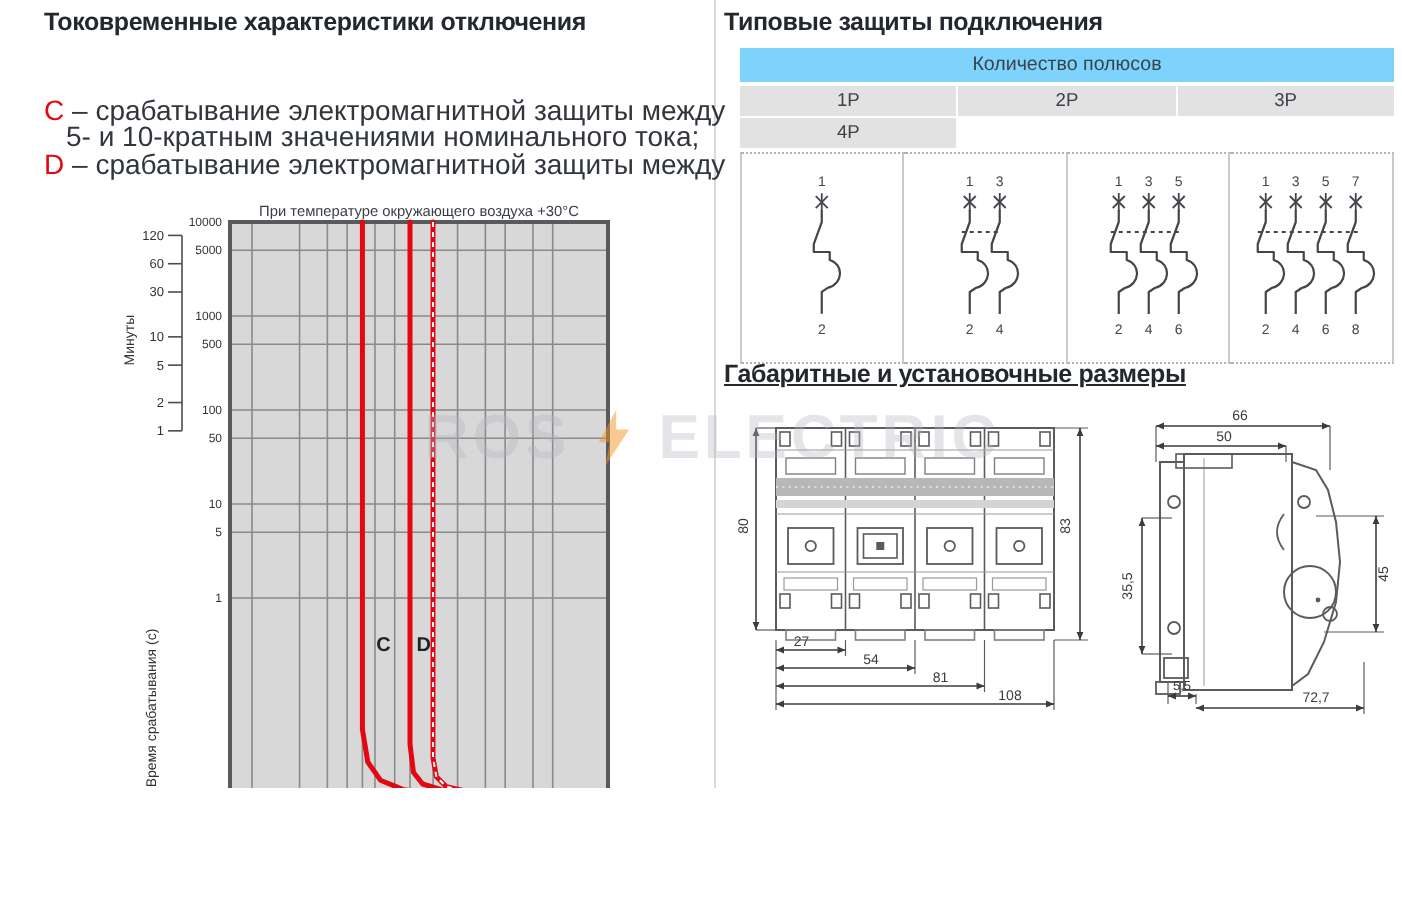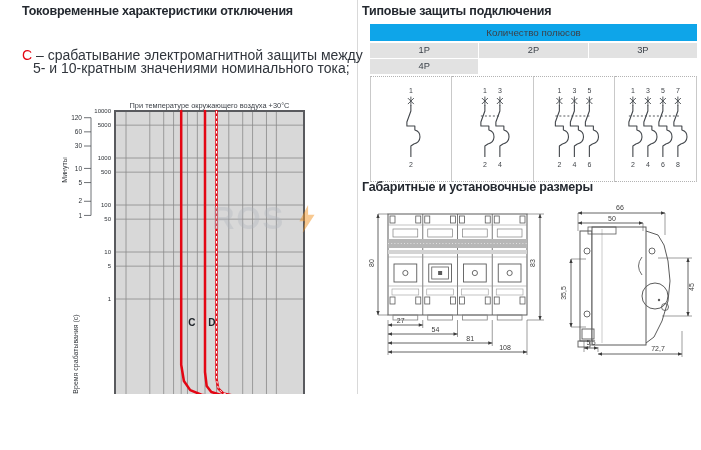--- a/index.html
+++ b/index.html
@@ -2,28 +2,28 @@
 <html><head>
 <meta charset="utf-8">
 <style>
   html,body{margin:0;padding:0;background:#fff;}
   .page{position:relative;width:701px;height:394px;background:#fff;overflow:hidden;
         font-family:"Liberation Sans", sans-serif;color:#2b3038;}
   .divider{position:absolute;left:357px;top:0;width:1px;height:450px;background:#d9d9d9;}
   h1{position:absolute;margin:0;font-size:12.5px;font-weight:bold;color:#23282f;letter-spacing:-0.2px;}
   .t-left{left:22px;top:4px;}
   .t-schemes{left:362px;top:4px;}
-  .t-dims{left:362px;top:180px;}
+  .t-dims{left:362px;top:180px;text-decoration:underline;}
   .intro{position:absolute;left:22px;top:23px;font-size:10.8px;line-height:13.4px;color:#31363d;}
   .legend{position:absolute;left:22px;top:49px;font-size:14px;line-height:13.4px;color:#31363d;}
   .legend-key{color:#e30613;}
   .legend-cont{padding-left:11px;}
   .chart-wrap{position:absolute;left:40px;top:99px;width:310px;height:340px;}
   .ptable{position:absolute;left:370px;top:24px;width:327px;}
-  .pt-header{background:#0ea5e9;height:17px;line-height:17px;text-align:center;
+  .pt-header{background:#7dd3fc;height:17px;line-height:17px;text-align:center;
              font-size:9.8px;color:#3c424a;margin-bottom:2px;}
   .pt-labels{display:grid;grid-template-columns:repeat(3,1fr);gap:1px;margin-bottom:2px;}
   .pt-labels div{background:#e2e2e2;height:15px;line-height:15px;text-align:center;
                  font-size:9.3px;color:#3c424a;}
   .pt-cells{display:grid;grid-template-columns:repeat(4,1fr);}
   .pt-cell{height:104px;border-top:1px dotted #b3b3b3;border-bottom:1px dotted #b3b3b3;
            border-right:1px solid #c9c9c9;background:#fff;}
   .pt-cell:first-child{border-left:1px solid #c9c9c9;}
   .pt-cell svg{display:block;width:100%;height:104px;}
   .front-svg{position:absolute;left:365px;top:201px;}
@@ -40,20 +40,24 @@
 <div class="page">
   <div class="divider"></div>
 
   <h1 class="t-left">Токовременные характеристики отключения</h1>
   <div class="legend">
     <div>
       <span class="legend-key">C</span>
       <span>– срабатывание электромагнитной защиты между</span>
     </div>
     <div class="legend-cont">5- и 10-кратным значениями номинального тока;</div>
+    <div>
+      <span class="legend-key">D</span>
+      <span>– срабатывание электромагнитной защиты между</span>
+    </div>
   </div>
 
   <div class="chart-wrap">
     <svg id="chart-svg" width="310" height="340">
         <text x="169.5" y="9" font-size="7.4" text-anchor="middle" fill="#3a3f46">При температуре окружающего воздуха +30°С</text>
         <rect x="75" y="12" width="189" height="301" stroke="none" fill="#d8d8d8" stroke-width="1"></rect>
         <line x1="86" y1="12" x2="86" y2="313" stroke="#8a8a8a" stroke-width="0.8"></line>
         <line x1="109.78136965745452" y1="12" x2="109.78136965745452" y2="313" stroke="#8a8a8a" stroke-width="0.8"></line>
         <line x1="123.69257912285333" y1="12" x2="123.69257912285333" y2="313" stroke="#8a8a8a" stroke-width="0.8"></line>
         <line x1="133.56273931490904" y1="12" x2="133.56273931490904" y2="313" stroke="#8a8a8a" stroke-width="0.8"></line>
@@ -371,14 +375,15 @@
       <polygon points="40,153 44,151.3 44,154.7" fill="#3c3c3c"></polygon>
       <polygon points="124,153 120,151.3 120,154.7" fill="#3c3c3c"></polygon>
       <text x="100" y="150" font-size="7" text-anchor="middle" fill="#3c3c3c">72,7</text>
     </svg>
 
   <div class="watermark">
     <span>ROS</span>
     <svg class="bolt" viewBox="0 0 14 26">
       <polygon points="8,0 0,15 5,15 3,26 14,9 8,9"></polygon>
     </svg>
+    <span>ELECTRIC</span>
   </div>
 </div>
 
 </body></html>

